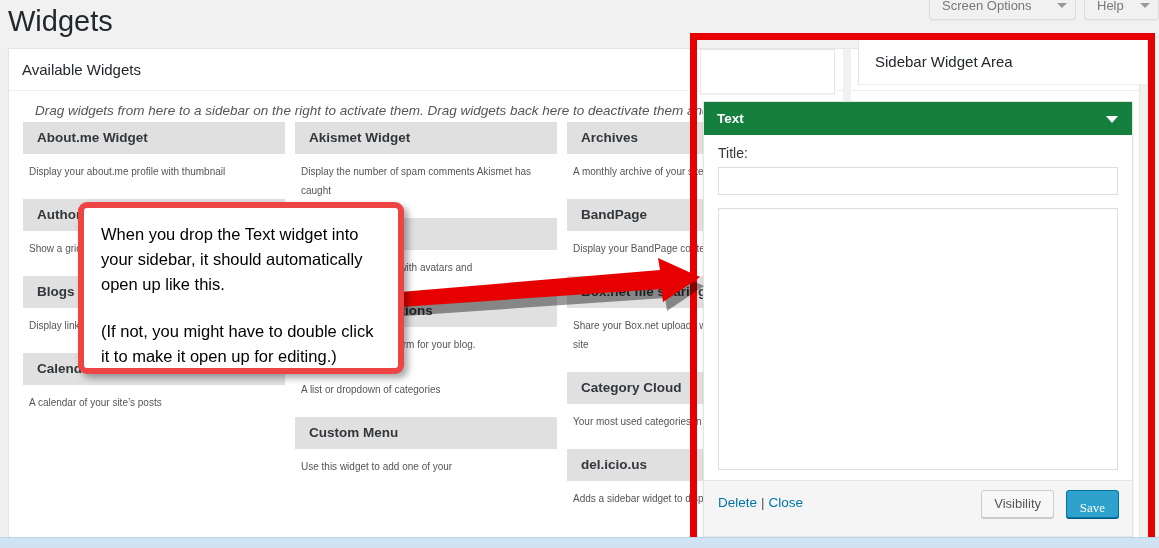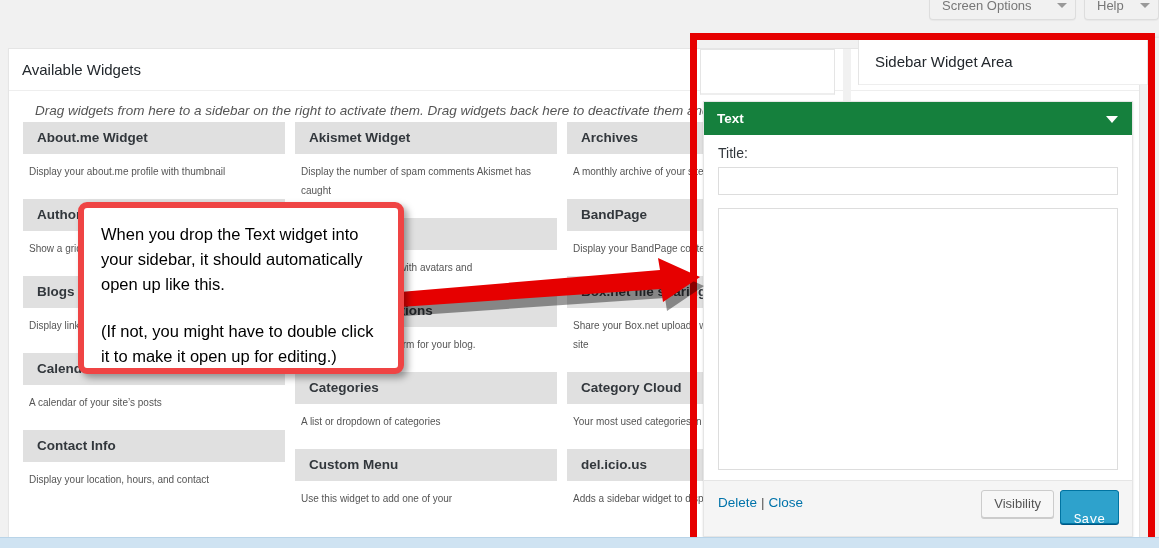--- a/index.html
+++ b/index.html
@@ -179,25 +179,25 @@
     height:28px;line-height:26px;
     padding:0 12px;font-size:13px;color:#555;
     background:#f7f7f7;border:1px solid #ccc;border-radius:3px;
     box-shadow:0 1px 0 #ccc;
     box-sizing:border-box;cursor:pointer;
     font-family:"Liberation Sans", sans-serif;
   }
   #btn-save{
     position:absolute;right:13px;top:9px;
     height:28px;line-height:26px;
-    padding:16px 13px;font-size:13px;color:#fff;
+    padding:4px 13px;font-size:13px;color:#fff;
     background:#2ea2cc;border:1px solid #0074a2;border-radius:3px;
     box-shadow:0 1px 0 #005684;
     box-sizing:border-box;cursor:pointer;
-    font-family:Liberation Mono, monospace;
+    font-family:Liberation Serif, serif;
   }
 
   
   #red-rect{
     position:absolute;left:690px;top:33px;width:465px;height:512px;
     border:7px solid #e60000;
     box-sizing:border-box;
     pointer-events:none;
   }
   #red-rect-shadow{
@@ -222,20 +222,21 @@
   #callout p{
     margin:0;font-size:16.5px;line-height:25px;color:#000;
   }
   #callout p + p{margin-top:22px;}
 </style>
 </head>
 <body>
 
 <div id="stage">
 
+  <div id="page-title">Widgets</div>
 
   <div class="screen-meta" id="screen-options-btn">
     <span>Screen Options</span>
     <span class="meta-caret"></span>
   </div>
   <div class="screen-meta" id="help-btn">
     <span>Help</span>
     <span class="meta-caret"></span>
   </div>
 
@@ -254,41 +255,36 @@
           <div class="wdesc">Show a grid of author avatars</div>
         </div>
         <div class="widget-card">
           <div class="wtitle">Blogs I Follow</div>
           <div class="wdesc">Display links to blogs you follow</div>
         </div>
         <div class="widget-card">
           <div class="wtitle">Calendar</div>
           <div class="wdesc">A calendar of your site’s posts</div>
         </div>
-        <div class="widget-card">
-          <div class="wtitle">Contact Info</div>
-          <div class="wdesc">Display your location, hours, and contact</div>
-        </div>
       </div>
 
       <div class="wcol">
         <div class="widget-card">
           <div class="wtitle">Akismet Widget</div>
           <div class="wdesc">Display the number of spam comments Akismet has caught</div>
         </div>
         <div class="widget-card">
           <div class="wtitle">Authors</div>
           <div class="wdesc">Display blogs authors with avatars and</div>
         </div>
         <div class="widget-card">
           <div class="wtitle">Blog Subscriptions</div>
           <div class="wdesc">Add an email signup form for your blog.</div>
         </div>
         <div class="widget-card">
-          <div class="wtitle">Categories</div>
           <div class="wdesc">A list or dropdown of categories</div>
         </div>
         <div class="widget-card">
           <div class="wtitle">Custom Menu</div>
           <div class="wdesc">Use this widget to add one of your</div>
         </div>
       </div>
 
       <div class="wcol">
         <div class="widget-card">

